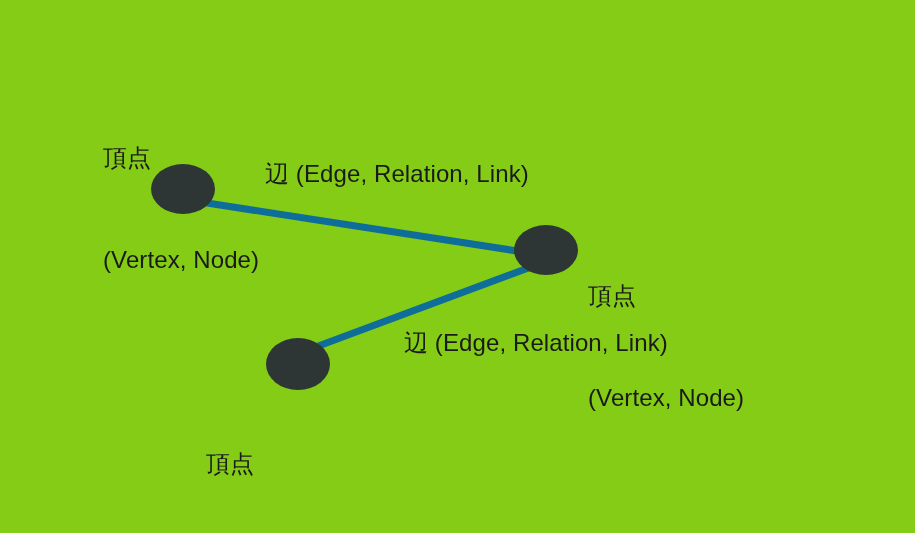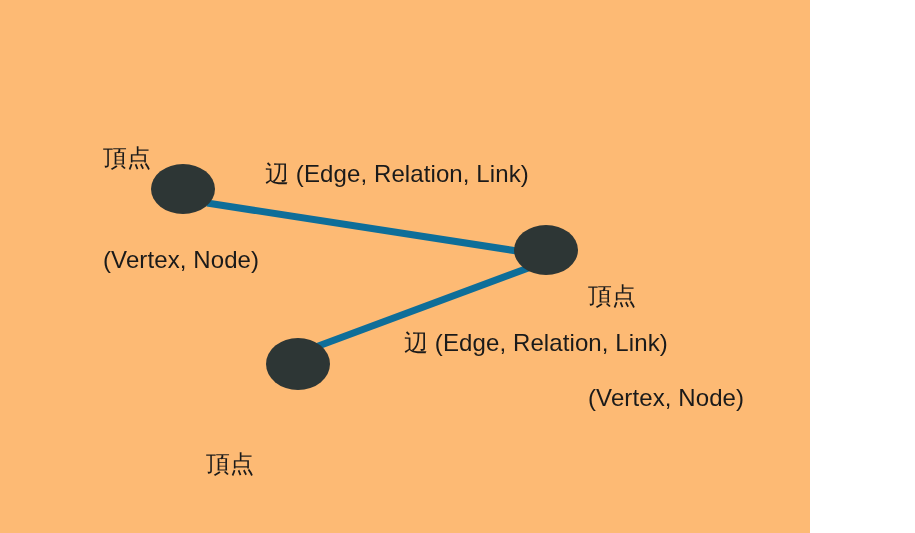--- a/index.html
+++ b/index.html
@@ -6,23 +6,23 @@
   html, body {
     margin: 0;
     padding: 0;
     background: #ffffff;
   }
   body {
     font-family: "Liberation Sans", "DejaVu Sans", sans-serif;
   }
   #canvas {
     position: relative;
-    width: 810px;
+    width: 915px;
     height: 533px;
-    background: #fdba74;
+    background: #84cc16;
     overflow: hidden;
   }
   #graph-svg {
     position: absolute;
     left: 0;
     top: 0;
     width: 915px;
     height: 533px;
   }
   .graph-label {

